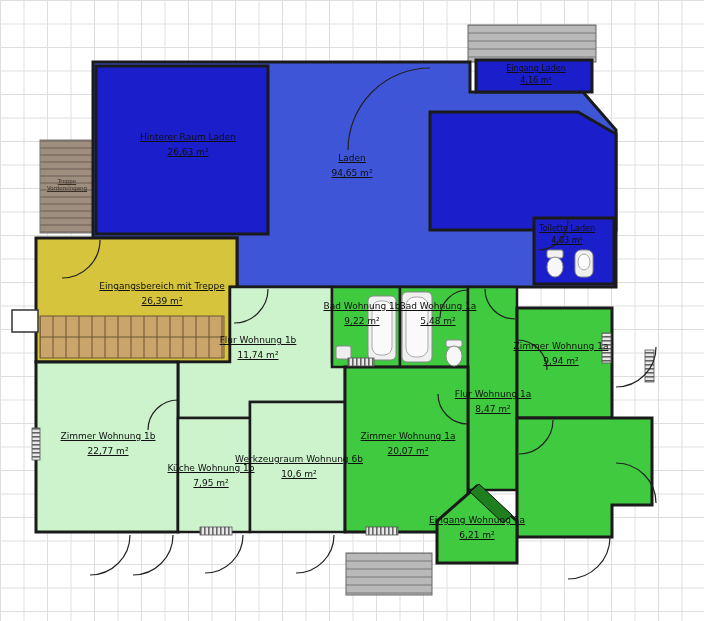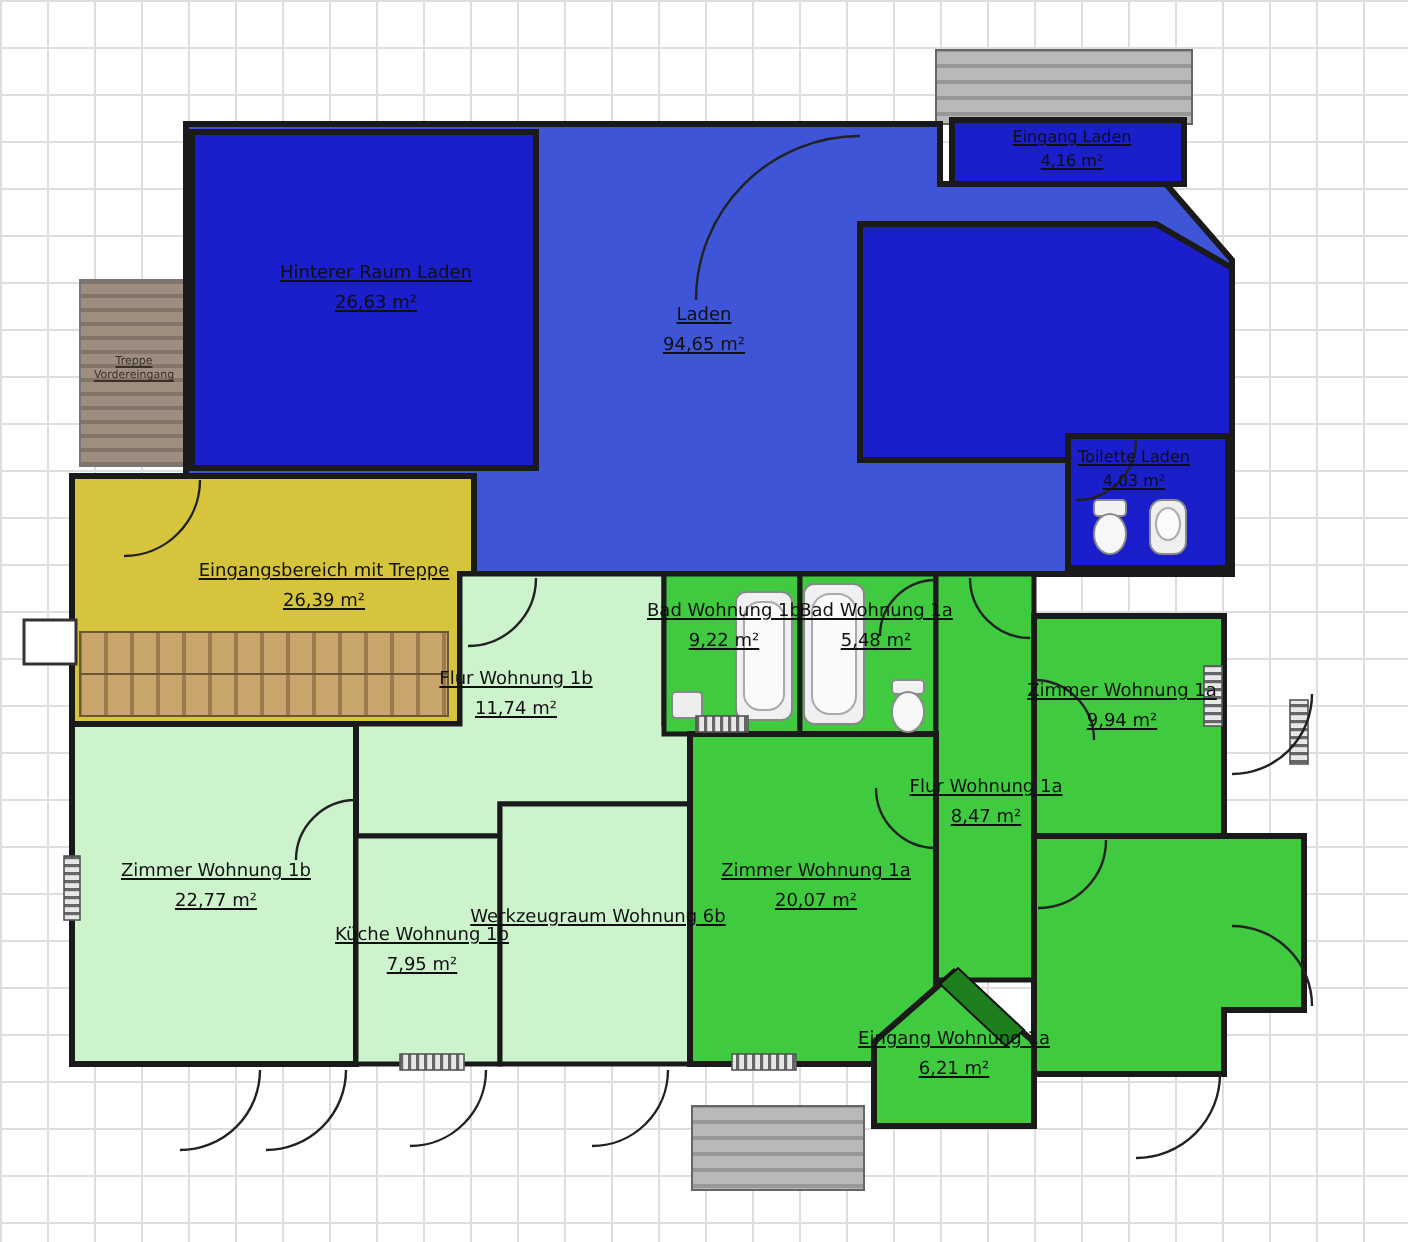--- a/index.html
+++ b/index.html
@@ -169,20 +169,21 @@
     <div class="room-label" style="left:108px;top:429px">
       <div>Zimmer Wohnung 1b</div>
         <div>22,77 m²</div>
     </div>
     <div class="room-label" style="left:211px;top:461px">
       <div>Küche Wohnung 1b</div>
         <div>7,95 m²</div>
     </div>
     <div class="room-label" style="left:299px;top:452px">
       <div>Werkzeugraum Wohnung 6b</div>
+        <div>10,6 m²</div>
     </div>
     <div class="room-label" style="left:408px;top:429px">
       <div>Zimmer Wohnung 1a</div>
         <div>20,07 m²</div>
     </div>
     <div class="room-label" style="left:477px;top:513px">
       <div>Eingang Wohnung 1a</div>
         <div>6,21 m²</div>
     </div>
     <div class="room-label xs" style="left:67px;top:178px">

